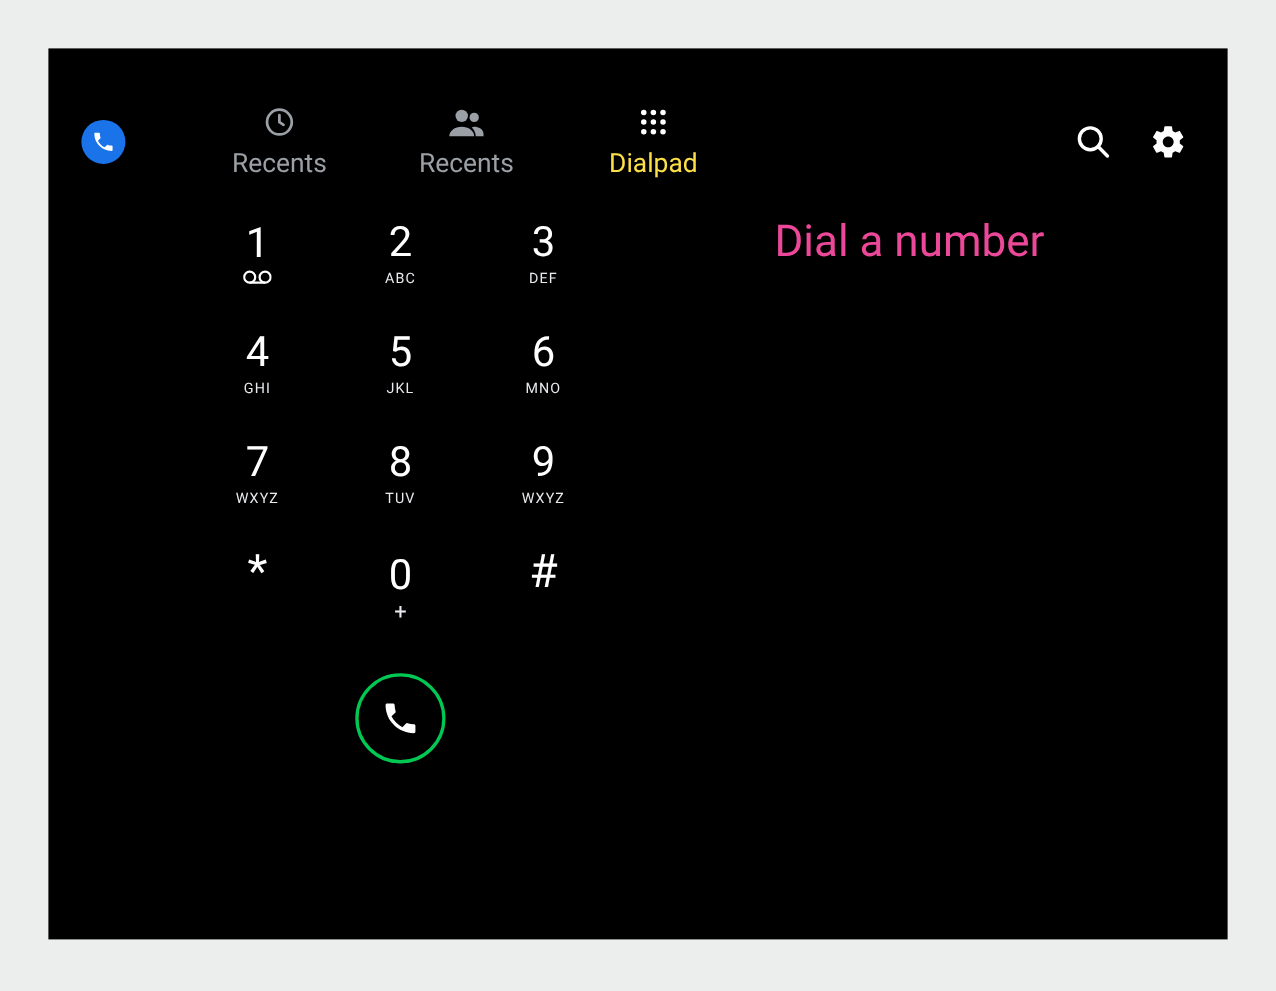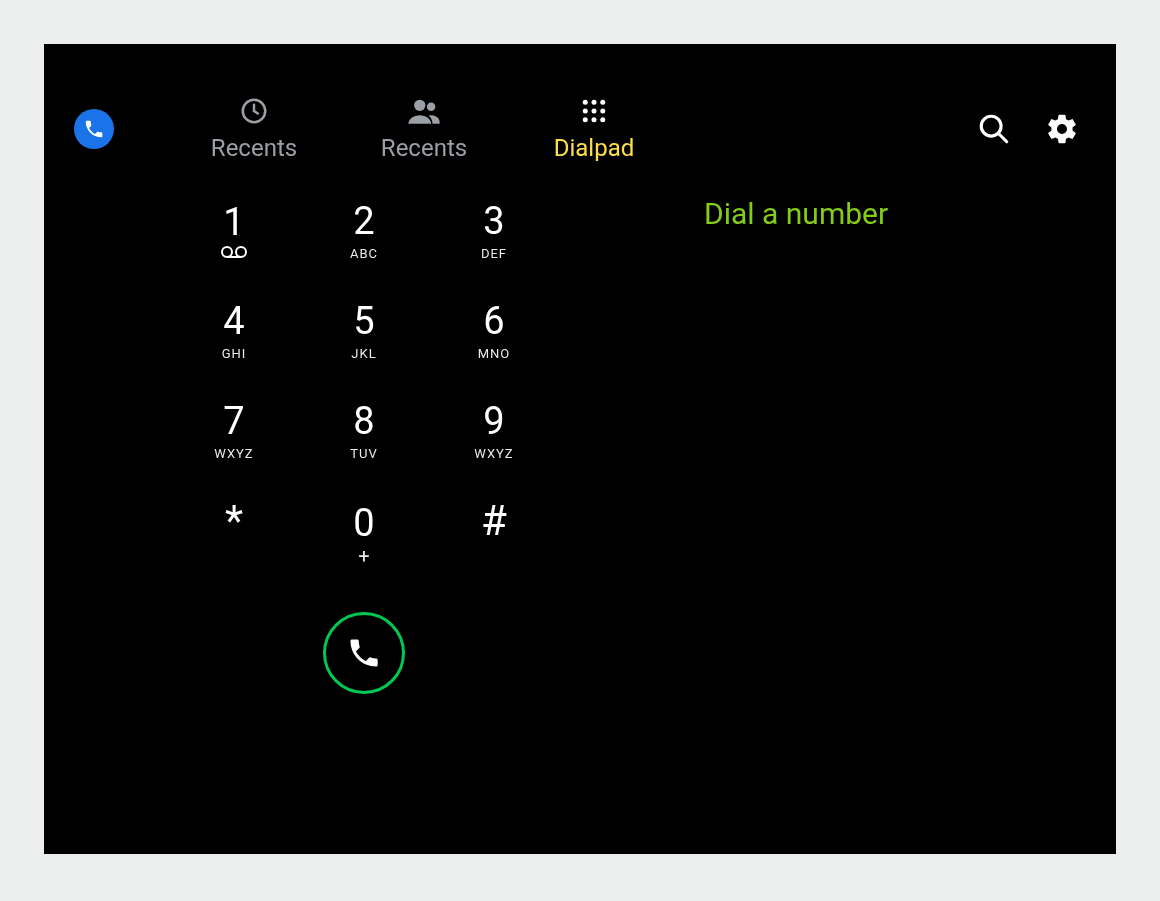--- a/index.html
+++ b/index.html
@@ -126,22 +126,22 @@
     align-items: center;
     justify-content: center;
     cursor: pointer;
   }
   .right-pane {
     flex: 1;
     padding-top: 12px;
     padding-left: 110px;
   }
   .right-pane .placeholder {
-    font-size: 30px;
-    color: #84cc16;
+    font-size: 40px;
+    color: #ec4899;
   }
   svg { display: block; }
 </style>
 </head>
 <body>
 
 <div class="screen">
 
   <div class="header">
     <div class="app-icon">

